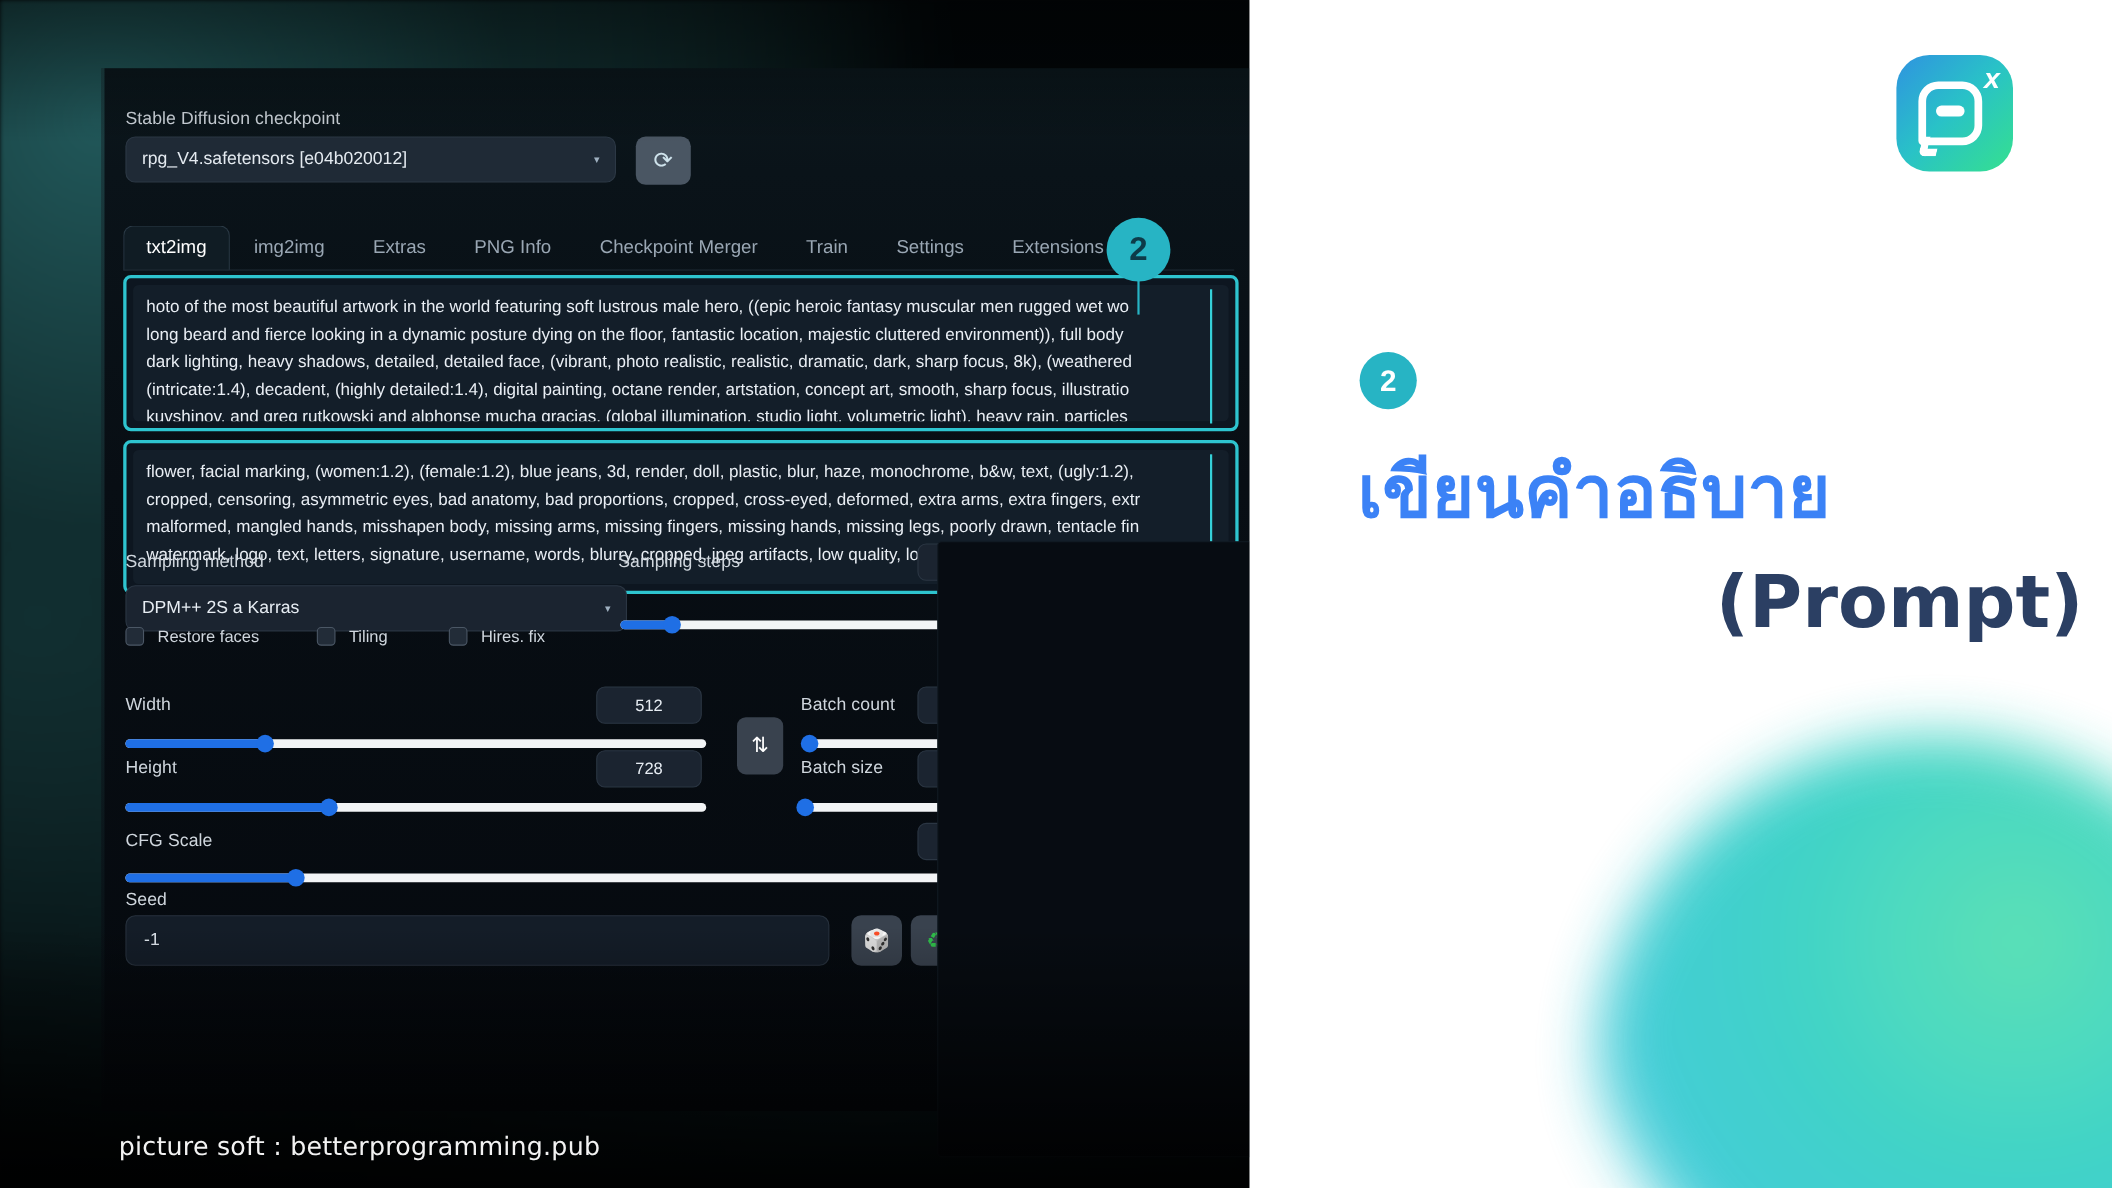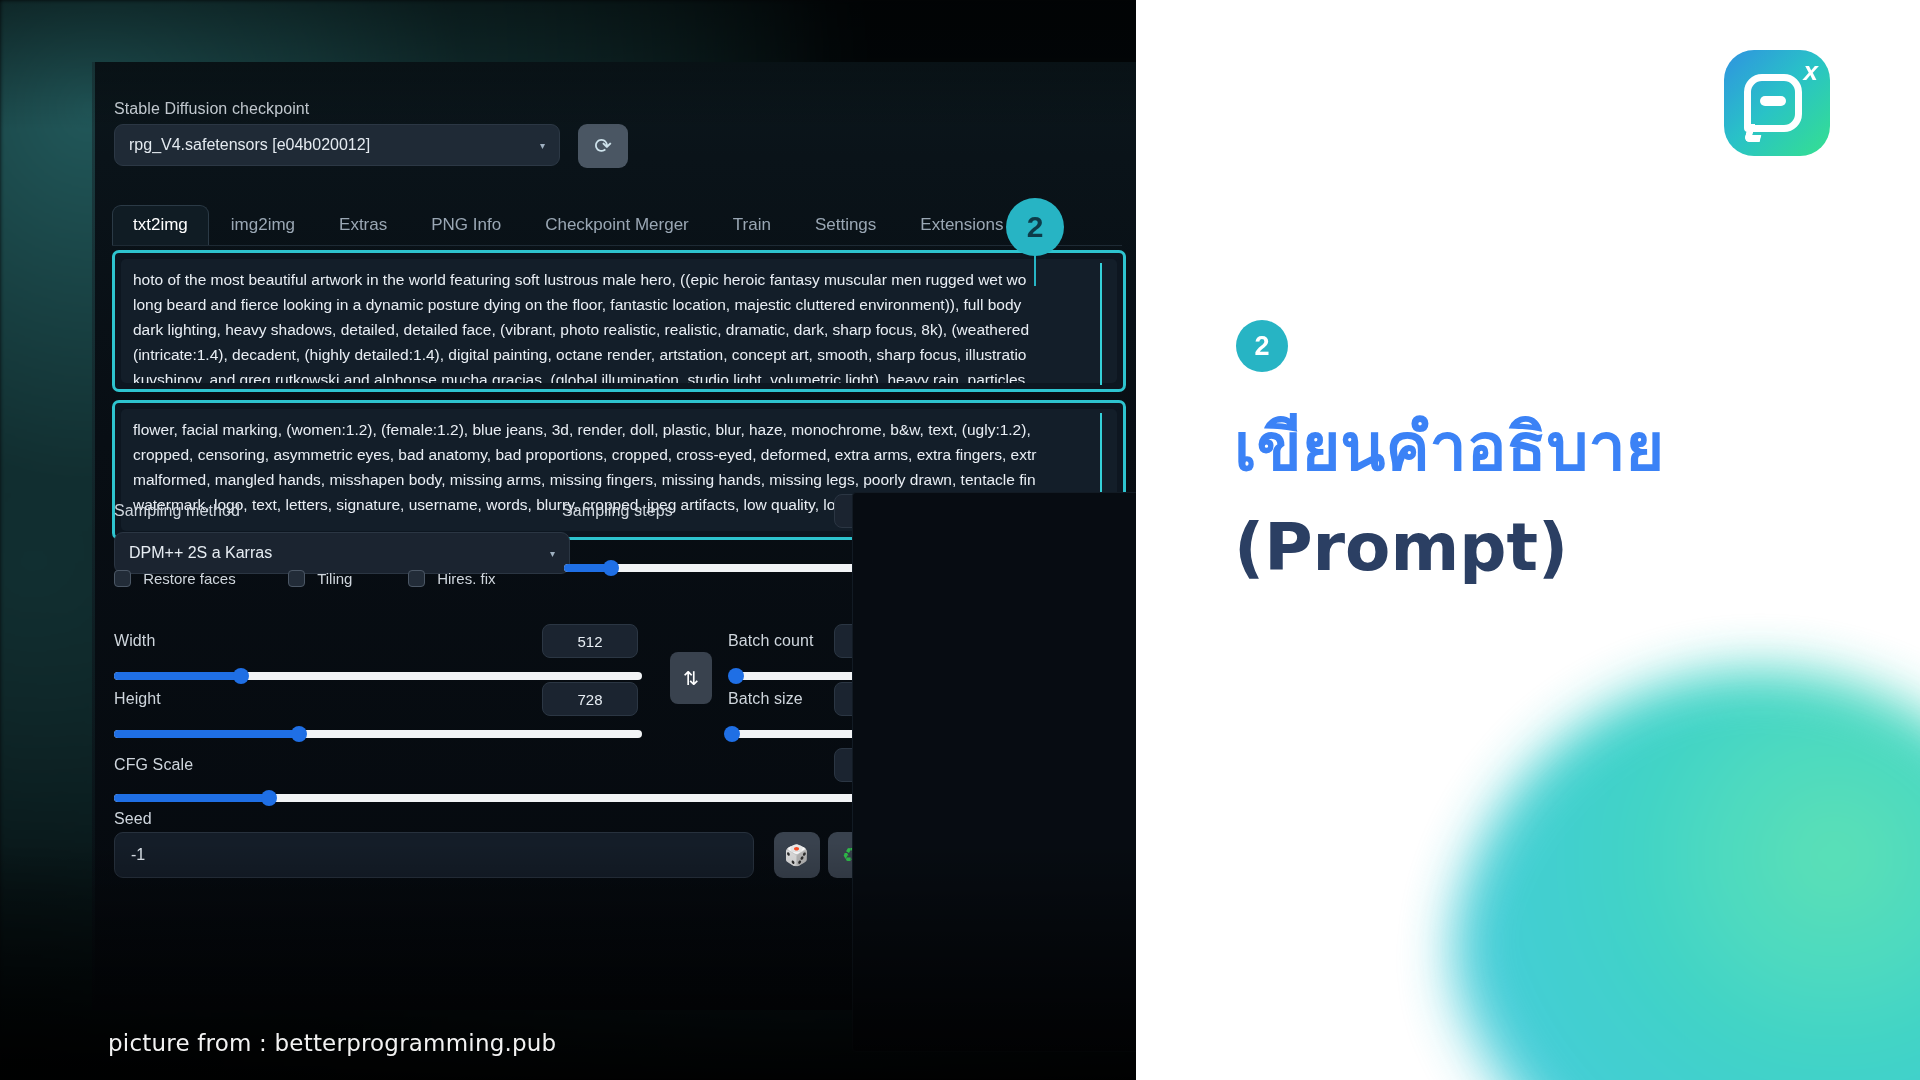--- a/index.html
+++ b/index.html
@@ -167,21 +167,21 @@
     position:absolute; left:100px; top:320px; width:52px; height:52px; border-radius:50%;
     background:#27b4c4; color:#fff; font-size:27px; font-weight:bold;
     display:flex; align-items:center; justify-content:center;
   }
   #r-title {
     position:absolute; left:98px; top:398px; width:660px;
     font-family:"DejaVu Sans", sans-serif;
     font-size:66px; font-weight:bold; line-height:1.52;
   }
   #r-l1 { color:#3b82f6; display:block; }
-  #r-l2 { color:#2b3f63; display:block; }
+  #r-l2 { color:#2b3f63; display:block;text-align:right; }
 </style>
 </head>
 <body>
 
 <div id="shot">
   <div id="shot-bg"></div>
 
   <div id="webui">
 
     <div id="ck-label" class="lbl">Stable Diffusion checkpoint</div>
@@ -305,21 +305,21 @@
     </div>
 
     <div id="gallery"></div>
   </div>
 
   <div id="shot-vign"></div>
 
   <div id="badge2-tail"></div>
   <div id="badge2">2</div>
 
-  <div id="caption">picture from : betterprogramming.pub</div>
+  <div id="caption">picture soft : betterprogramming.pub</div>
 </div>
 
 <div id="slide">
   <div id="blob"></div>
 
   <div id="logo">
     <div class="p"></div>
     <div class="pbar"></div>
     <div class="ptail"></div>
     <div class="x">x</div>

